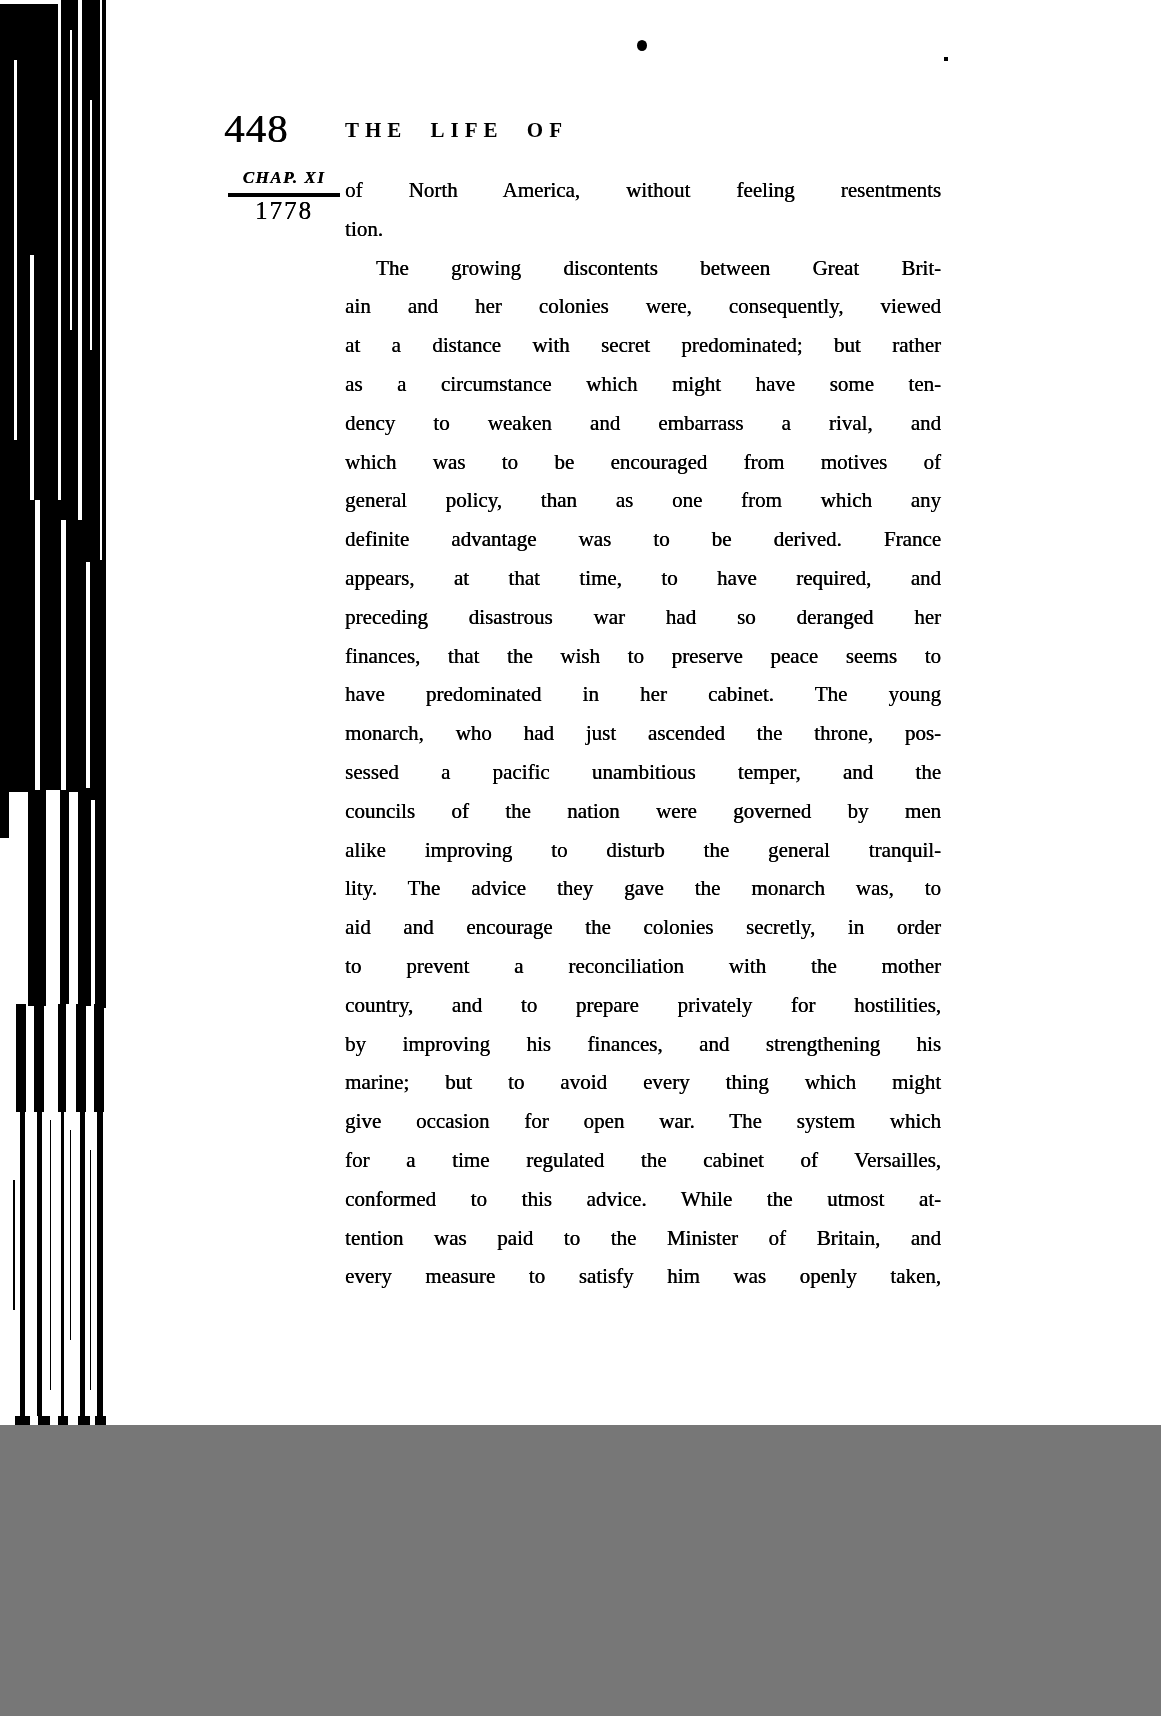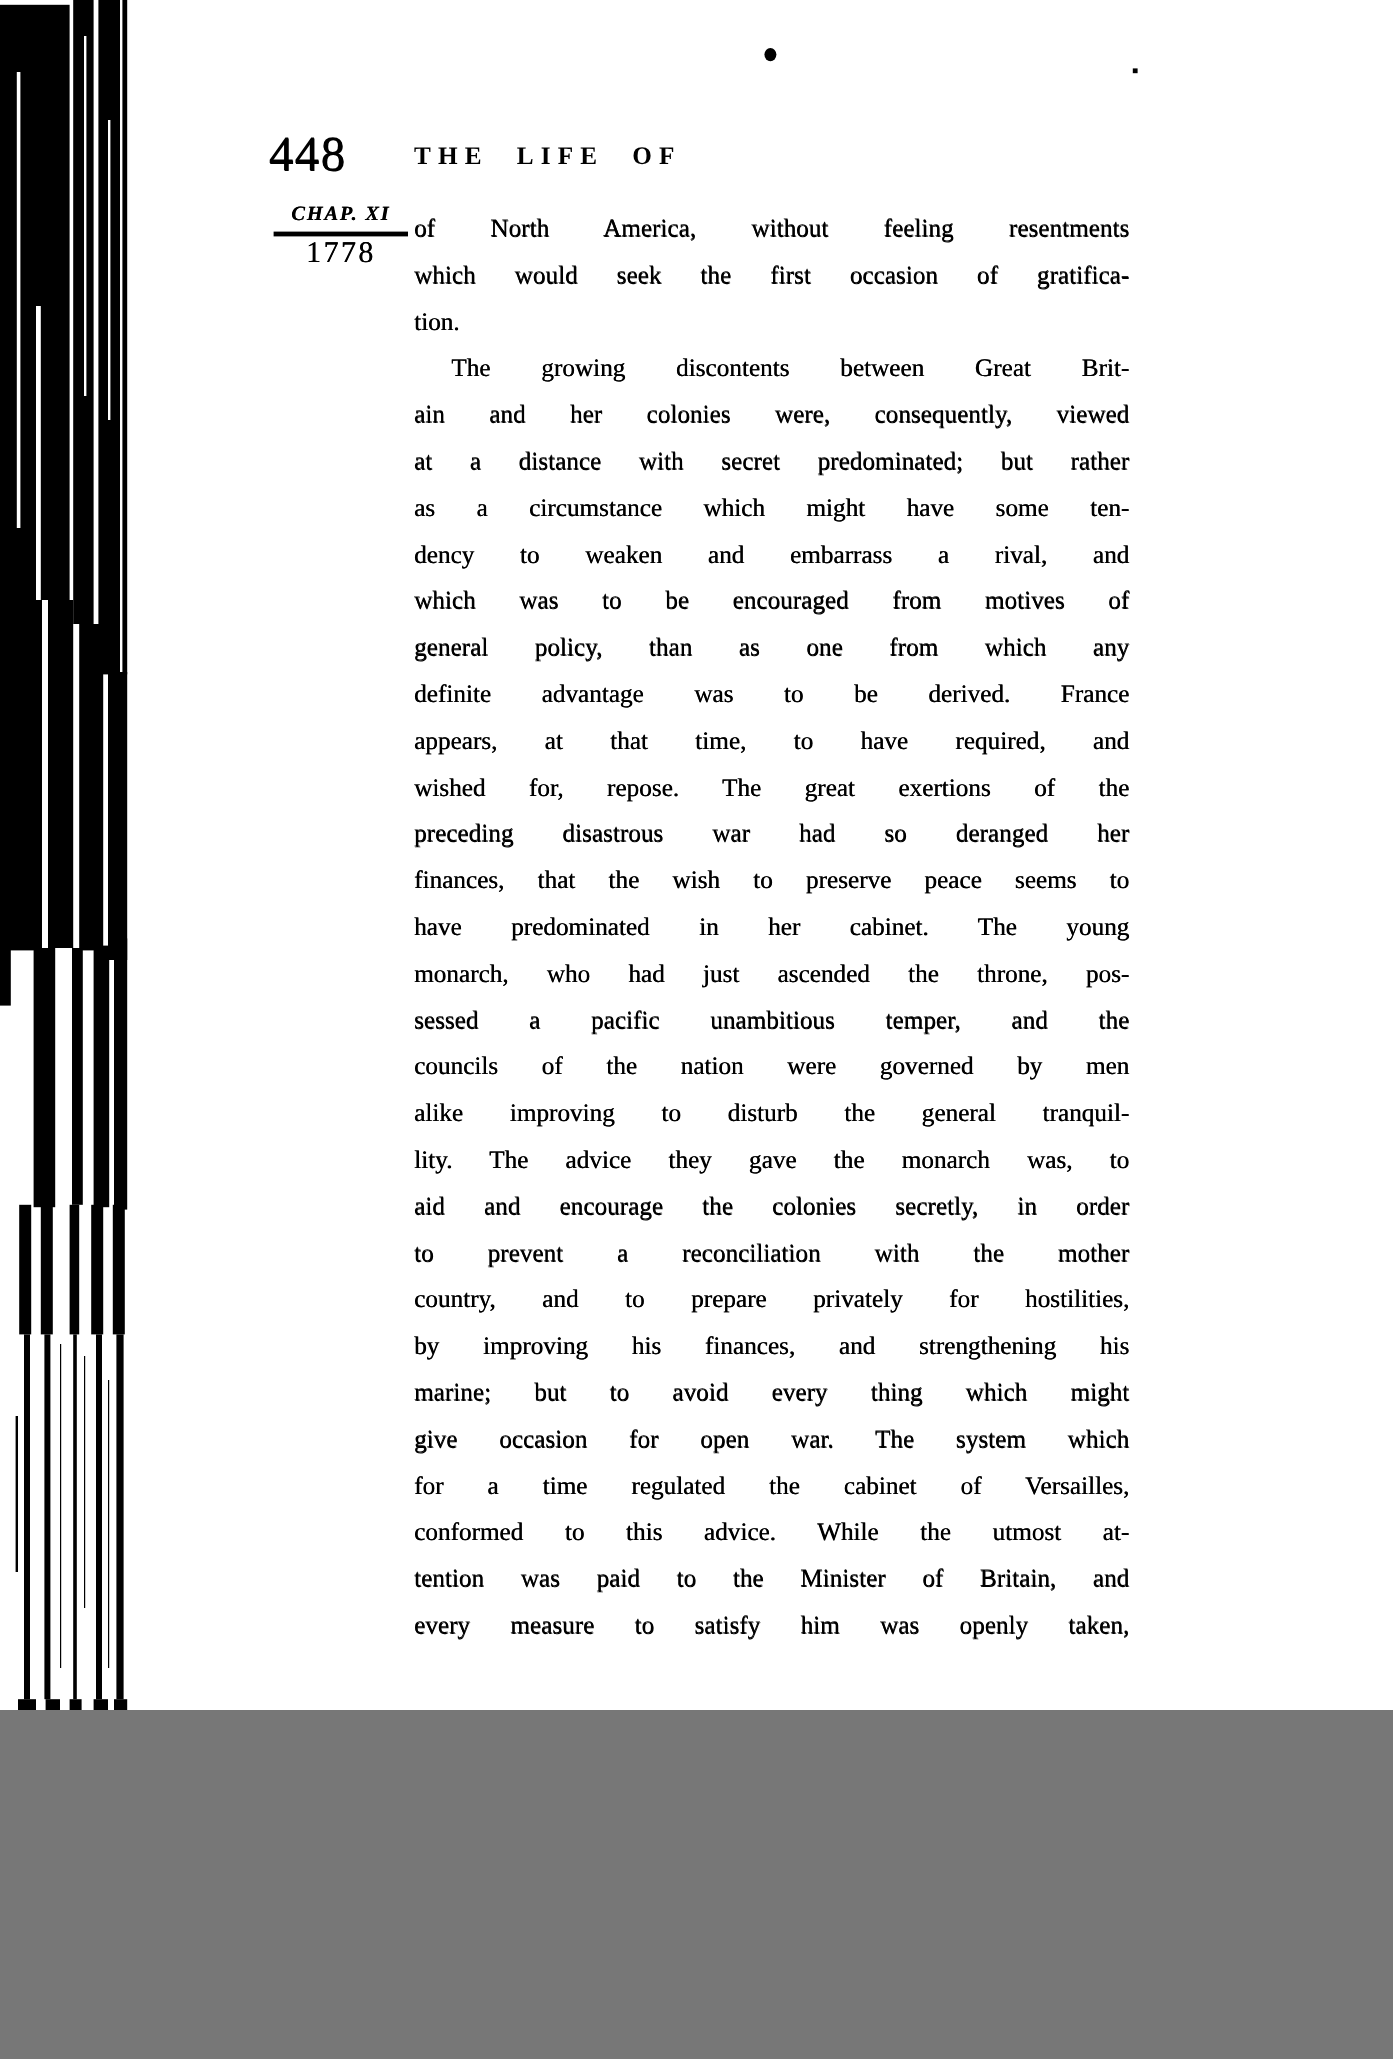--- a/index.html
+++ b/index.html
@@ -102,32 +102,30 @@
   <div class="runhead">THE LIFE OF</div>
 
   <div class="marginnote">
     <div class="chap">CHAP. XI</div>
     <div class="rule"></div>
     <div class="year">1778</div>
   </div>
 
   <div class="bodytext">
     <div class="ln">of North America, without feeling resentments</div>
-    <div class="ln">which would seek the first occasion of gratifica-</div>
     <div class="ln short">tion.</div>
     <div class="ln indent">The growing discontents between Great Brit-</div>
     <div class="ln">ain and her colonies were, consequently, viewed</div>
     <div class="ln">at a distance with secret predominated; but rather</div>
     <div class="ln">as a circumstance which might have some ten-</div>
     <div class="ln">dency to weaken and embarrass a rival, and</div>
     <div class="ln">which was to be encouraged from motives of</div>
     <div class="ln">general policy, than as one from which any</div>
     <div class="ln">definite advantage was to be derived.  France</div>
     <div class="ln">appears, at that time, to have required, and</div>
-    <div class="ln">wished for, repose.  The great exertions of the</div>
     <div class="ln">preceding disastrous war had so deranged her</div>
     <div class="ln">finances, that the wish to preserve peace seems to</div>
     <div class="ln">have predominated in her cabinet.  The young</div>
     <div class="ln">monarch, who had just ascended the throne, pos-</div>
     <div class="ln">sessed a pacific unambitious temper, and the</div>
     <div class="ln">councils of the nation were governed by men</div>
     <div class="ln">alike improving to disturb the general tranquil-</div>
     <div class="ln">lity.  The advice they gave the monarch was, to</div>
     <div class="ln">aid and encourage the colonies secretly, in order</div>
     <div class="ln">to prevent a reconciliation with the mother</div>

